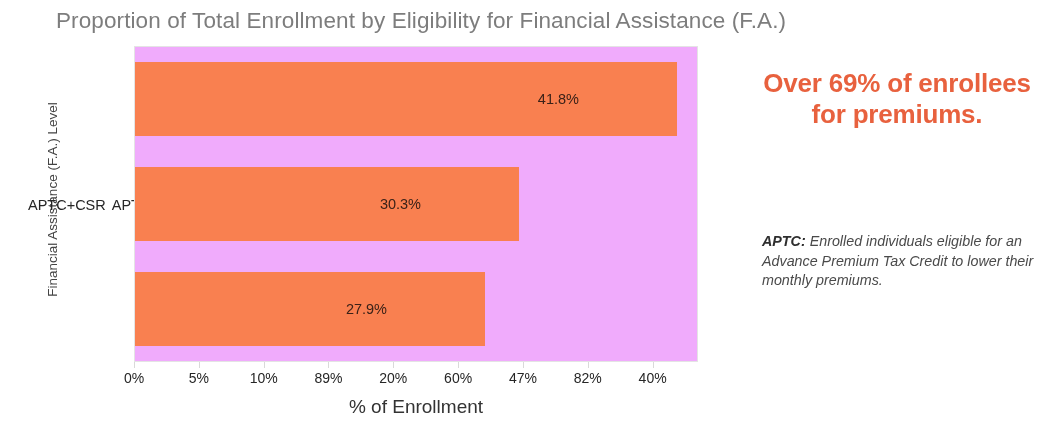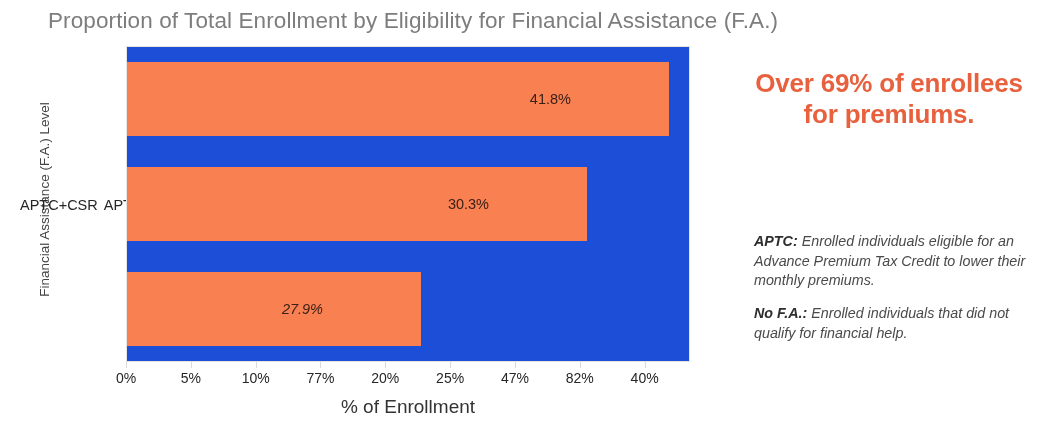--- a/index.html
+++ b/index.html
@@ -15,20 +15,21 @@
     overflow: hidden;
     color: #333333;
   }
 
   
   .page {
     position: absolute;
     inset: 0;
     display: flex;
     flex-direction: row;
+    margin-left: 8px;
   }
   .chart-panel {
     position: relative;
     width: 710px;
     height: 430px;
     flex: 0 0 710px;
   }
   .side-panel {
     position: relative;
     width: 354px;
@@ -83,21 +84,21 @@
   }
 
   
   .plot-area {
     position: absolute;
     left: 126px;
     top: 46px;
     width: 564px;
     height: 316px;
     border: 1px solid #e4e4e4;
-    background: #1d4ed8;
+    background: #f0abfc;
     box-sizing: border-box;
   }
   .bars-layer {
     position: absolute;
     inset: 0;
     display: flex;
     flex-direction: column;
   }
   .bar-slot {
     flex: 1 1 0;
@@ -205,45 +206,45 @@
     </div>
 
     <div class="plot-area">
       <div class="bars-layer">
         <div class="bar-slot">
           <div class="bar" style="width: 541.959px; background: rgb(249, 128, 80);">
             <span class="bar-value">41.8%</span>
           </div>
         </div>
         <div class="bar-slot">
-          <div class="bar" style="width: 460px; background: rgb(249, 128, 80); padding-left: 16px;">
+          <div class="bar" style="width: 384px; background: rgb(249, 128, 80); padding-left: 16px;">
             <span class="bar-value">30.3%</span>
           </div>
         </div>
         <div class="bar-slot">
-          <div class="bar" style="width: 294px; background: rgb(249, 128, 80); font-style: italic;">
+          <div class="bar" style="width: 350px; background: rgb(249, 128, 80);">
             <span class="bar-value">27.9%</span>
           </div>
         </div>
       </div>
     </div>
 
     <div class="x-axis">
         <div class="x-tick-mark" style="left: 0px;"></div>
         <div class="x-tick-label" style="left: 0px;">0%</div>
         <div class="x-tick-mark" style="left: 64.8276px;"></div>
         <div class="x-tick-label" style="left: 64.8276px;">5%</div>
         <div class="x-tick-mark" style="left: 129.655px;"></div>
         <div class="x-tick-label" style="left: 129.655px;">10%</div>
         <div class="x-tick-mark" style="left: 194.483px;"></div>
-        <div class="x-tick-label" style="left: 194.483px;">77%</div>
+        <div class="x-tick-label" style="left: 194.483px;">89%</div>
         <div class="x-tick-mark" style="left: 259.31px;"></div>
         <div class="x-tick-label" style="left: 259.31px;">20%</div>
         <div class="x-tick-mark" style="left: 324.138px;"></div>
-        <div class="x-tick-label" style="left: 324.138px;">25%</div>
+        <div class="x-tick-label" style="left: 324.138px;">60%</div>
         <div class="x-tick-mark" style="left: 388.966px;"></div>
         <div class="x-tick-label" style="left: 388.966px;">47%</div>
         <div class="x-tick-mark" style="left: 453.793px;"></div>
         <div class="x-tick-label" style="left: 453.793px;">82%</div>
         <div class="x-tick-mark" style="left: 518.621px;"></div>
         <div class="x-tick-label" style="left: 518.621px;">40%</div>
       </div>
 
     <div class="x-axis-title">% of Enrollment</div>
   </div>
@@ -252,19 +253,16 @@
 
     <div class="callout">
       <div>Over 69% of enrollees</div>
       <div>for premiums.</div>
     </div>
 
     <div class="definitions">
       <div class="definition">
         <span class="term">APTC:</span><span> Enrolled individuals eligible for an Advance Premium Tax Credit to lower their monthly premiums.</span>
       </div>
-      <div class="definition">
-        <span class="term">No F.A.:</span><span> Enrolled individuals that did not qualify for financial help.</span>
-      </div>
     </div>
 
   </div>
 </div>
 
 </body></html>

